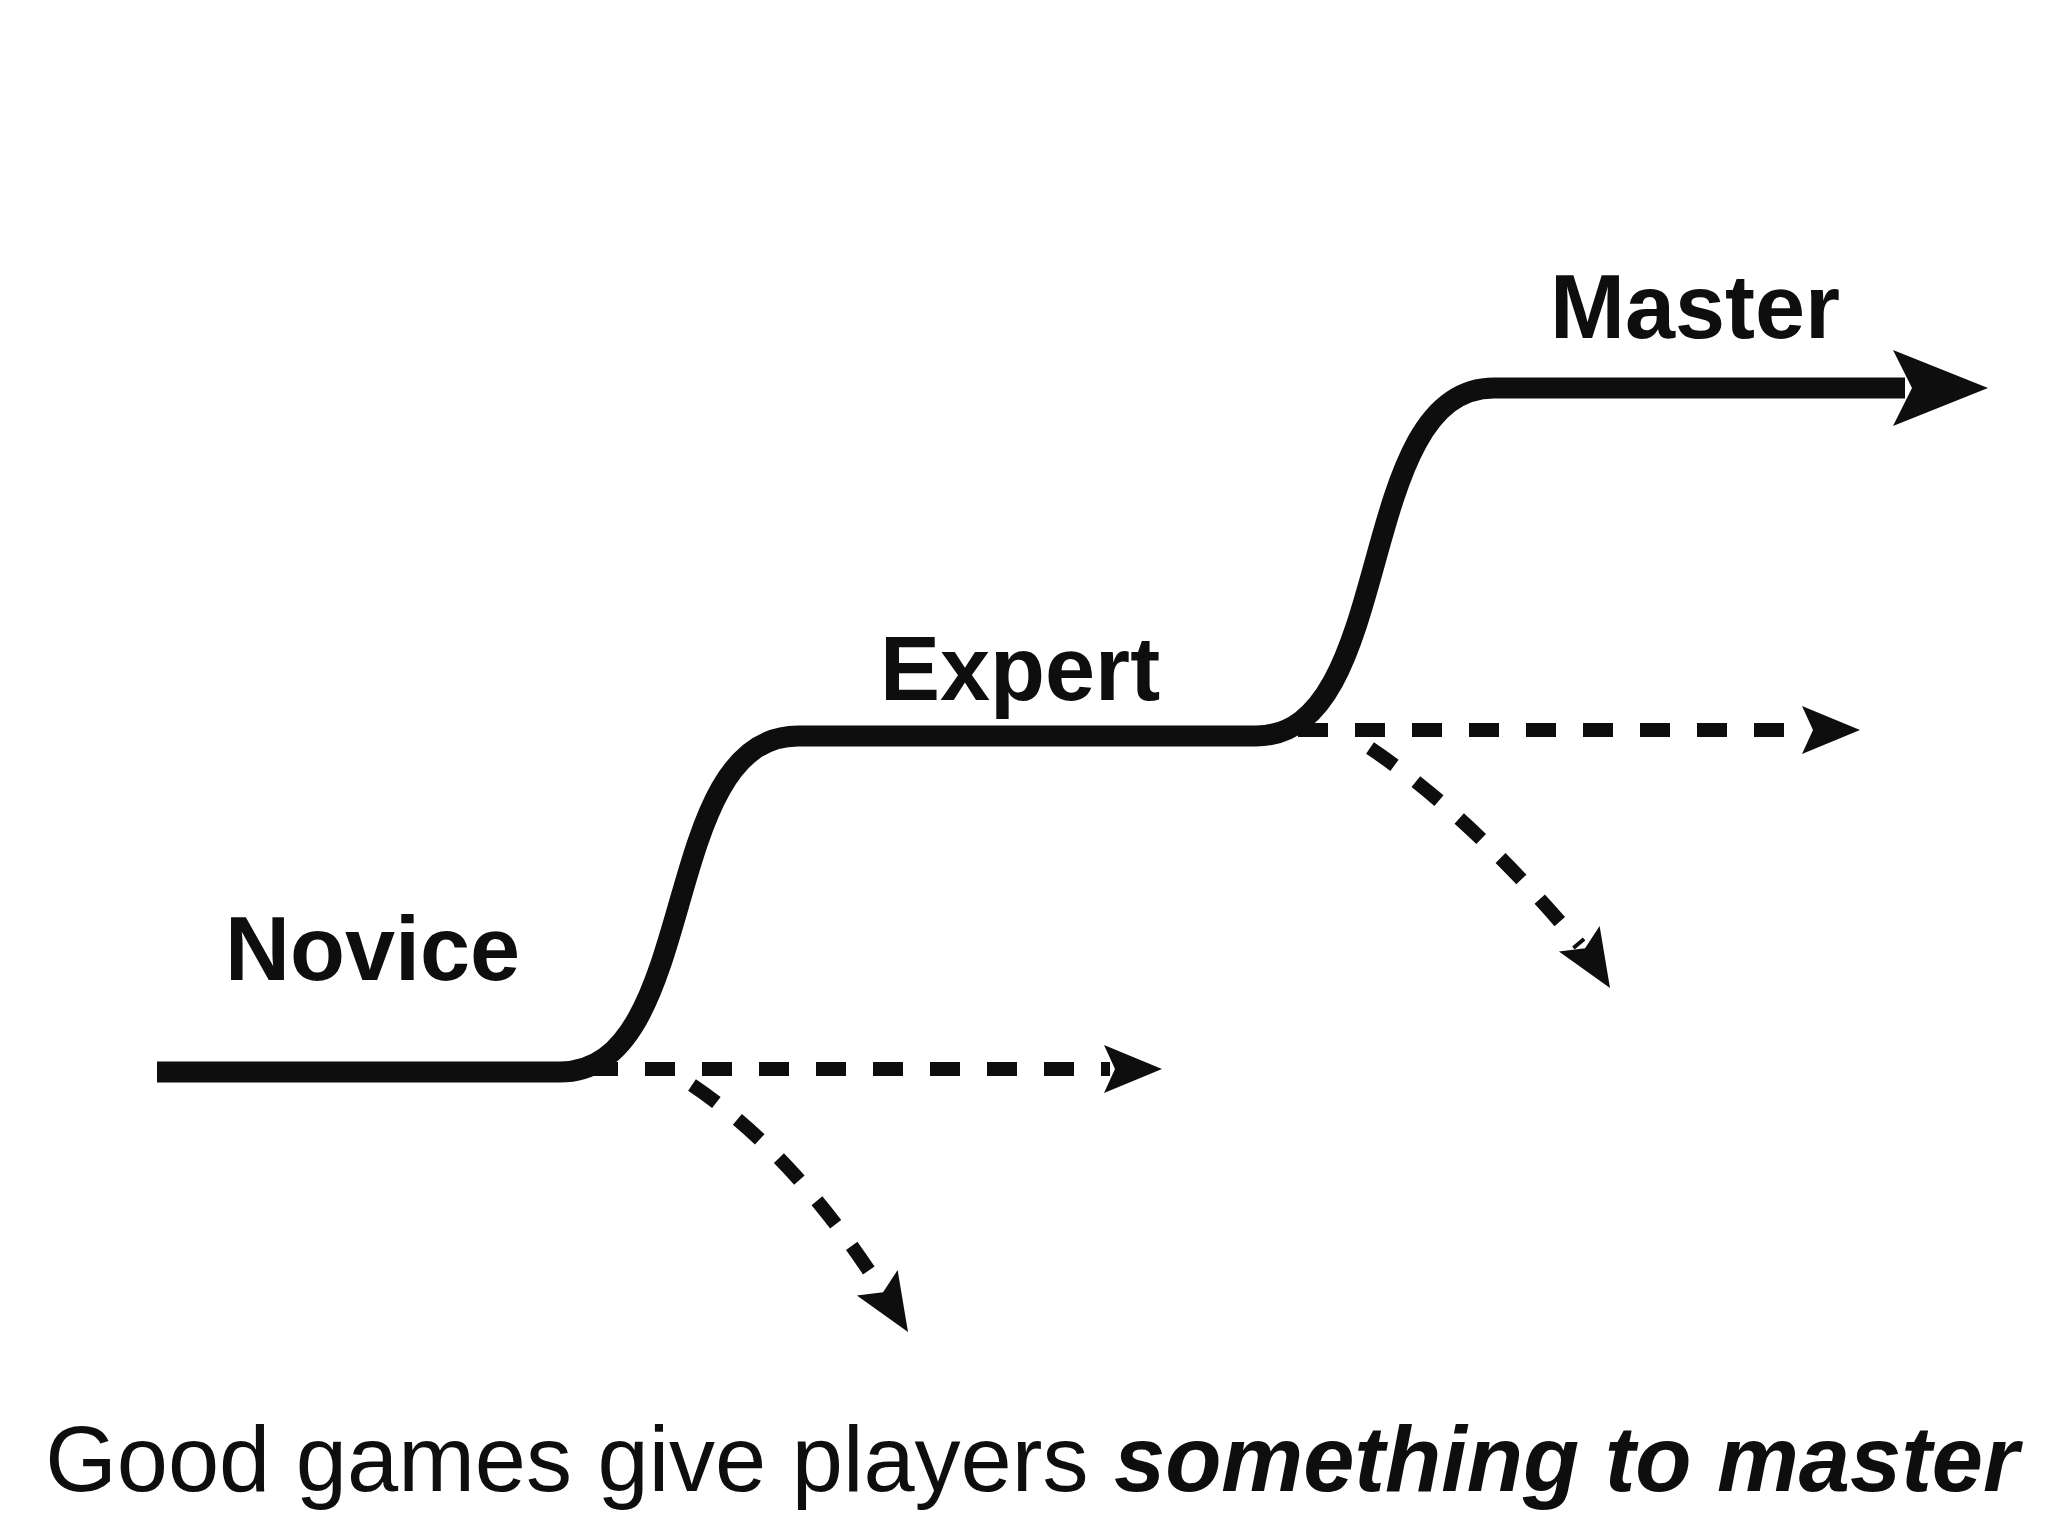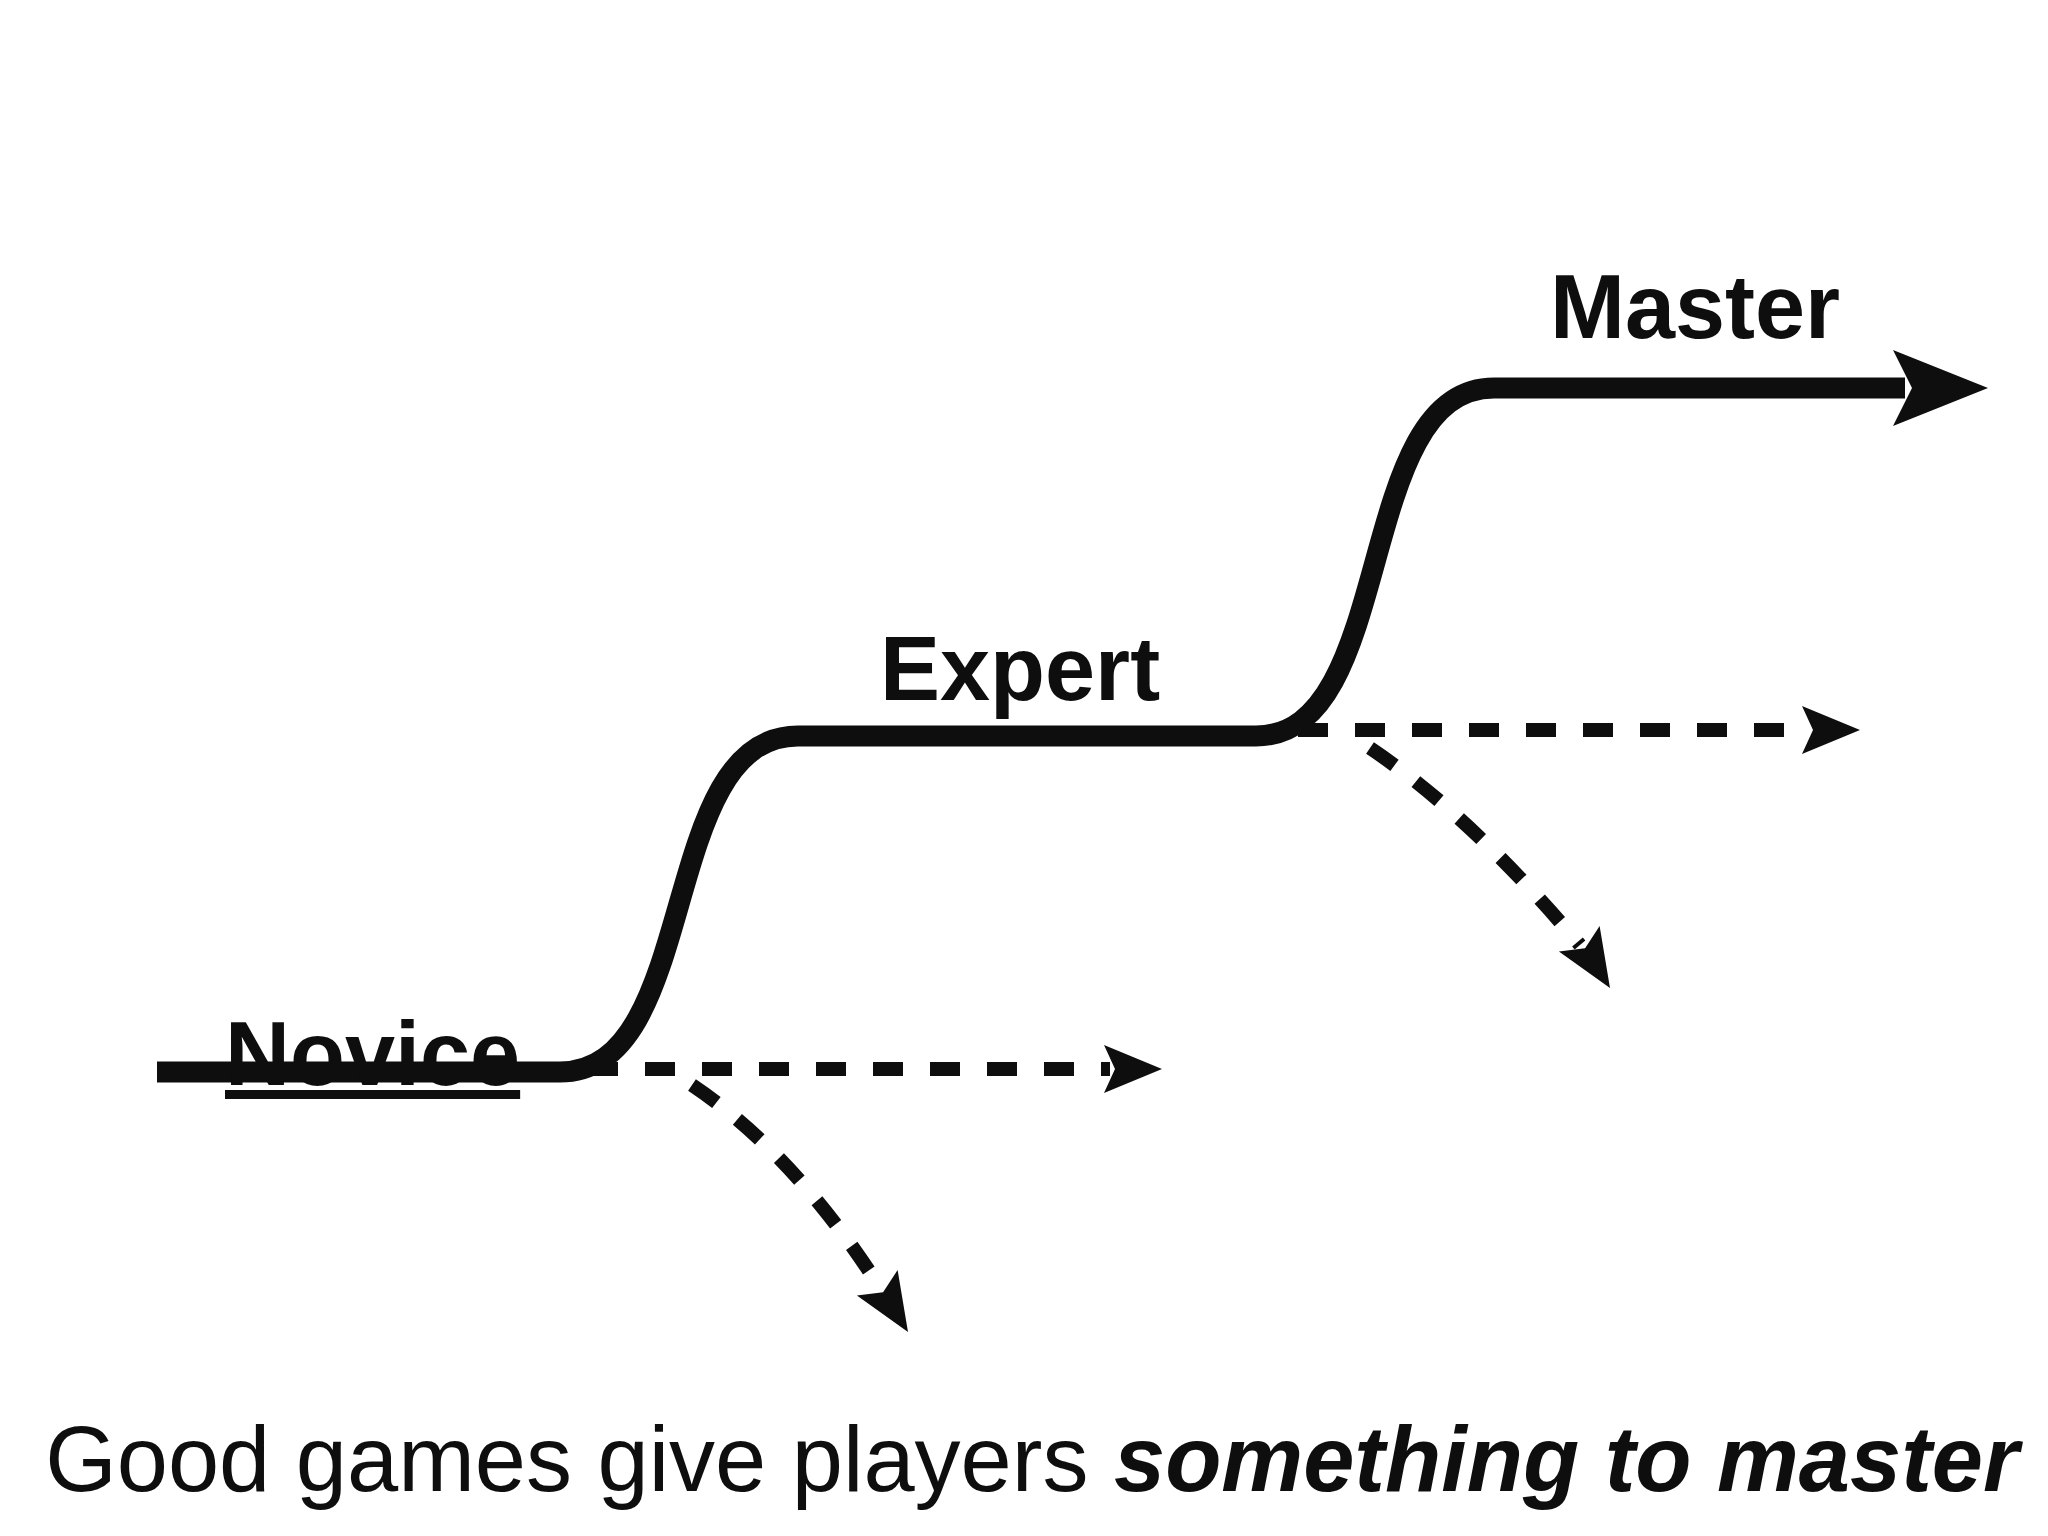--- a/index.html
+++ b/index.html
@@ -21,21 +21,21 @@
     white-space:nowrap;
   }
   .title .hl{color:#ee0f0f;}
   .stage-label{
     position:absolute;
     font-size:90px;
     font-weight:bold;
     line-height:1;
     white-space:nowrap;
   }
-  .label-novice{left:225px;top:1009px;text-decoration:underline;}
+  .label-novice{left:225px;top:904px;}
   .label-expert{left:880px;top:624px;}
   .label-master{left:1550px;top:262px;}
   .caption{
     position:absolute;
     left:8px;top:1413px;width:2048px;
     text-align:center;
     font-size:92px;
     line-height:1;
     white-space:nowrap;
   }

